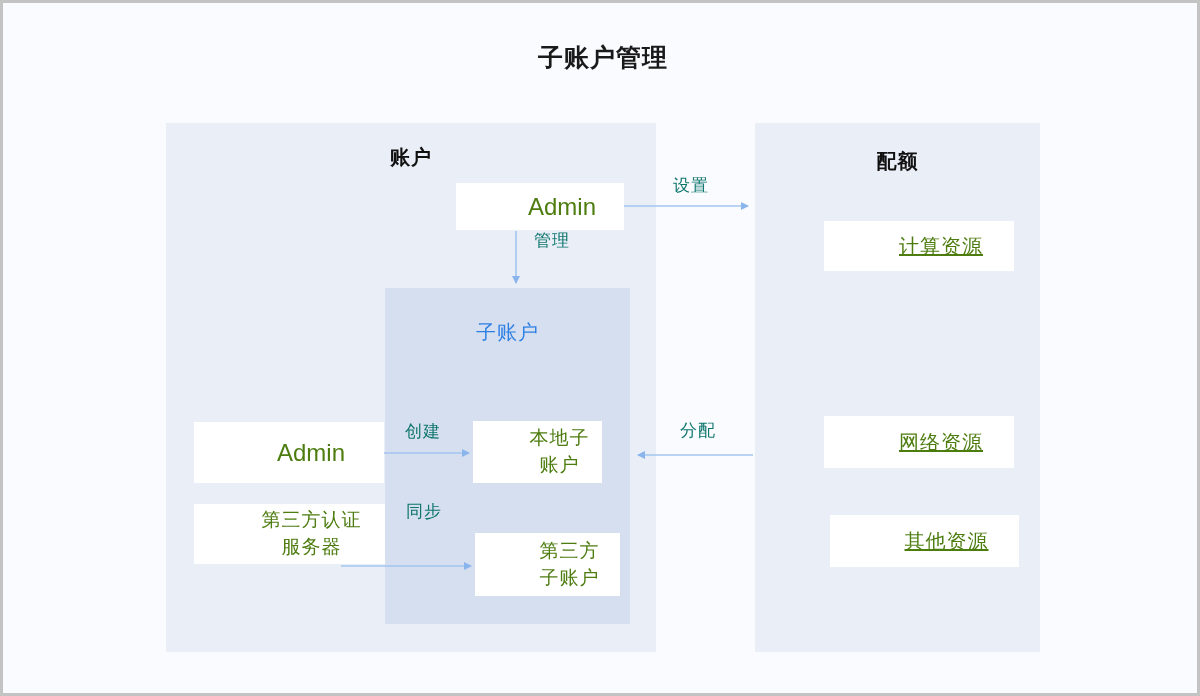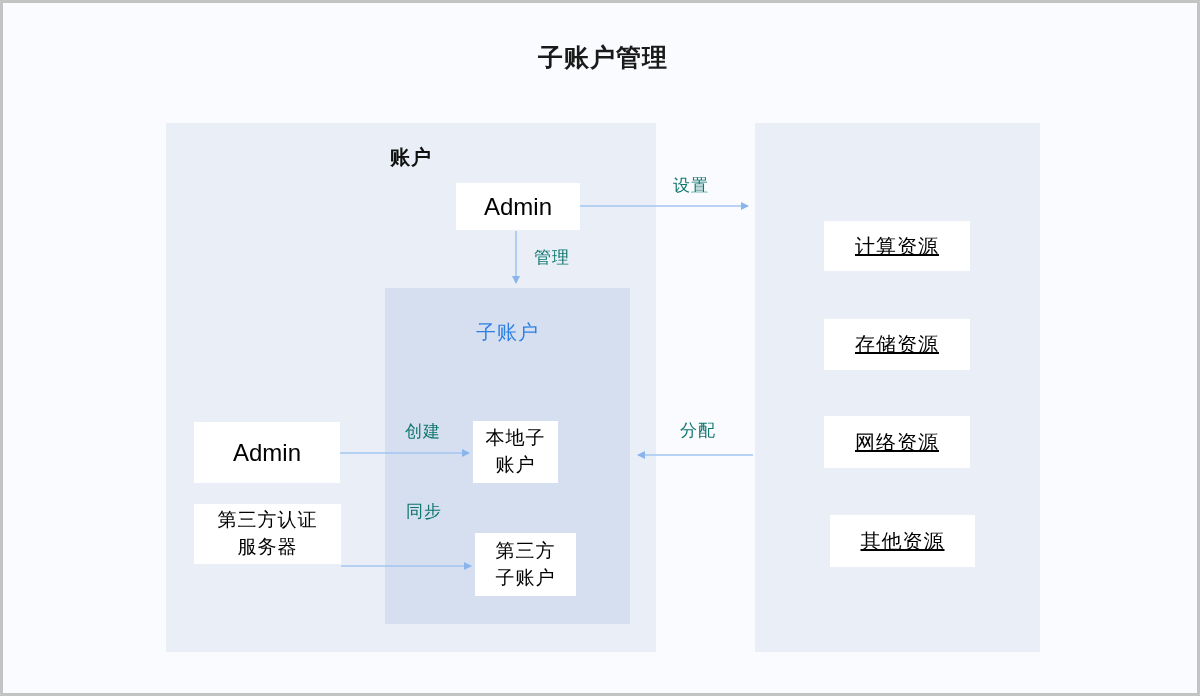--- a/index.html
+++ b/index.html
@@ -48,22 +48,23 @@
     font-weight: normal;
     color: #2e80e4;
   }
   .node {
     position: absolute;
     background: #ffffff;
     display: flex;
     flex-direction: column;
     align-items: center;
     justify-content: center;
-    color: #000000;
+    color: #4d7c0f;
     text-align: center;
+    padding-left: 44px;
   }
   .node .ln { display: block; }
   .node.en { font-size: 24px; }
   .node.cn1 { font-size: 20px; letter-spacing: 1px; text-decoration: underline; }
   .node.cn2 { font-size: 19px; line-height: 1.4; letter-spacing: 1px; }
   .edge-label {
     position: absolute;
     font-size: 17px;
     color: #0f766e;
     letter-spacing: 1px;
@@ -81,37 +82,38 @@
 
 <div class="canvas">
 
   <div class="title">子账户管理</div>
 
   <div class="panel" style="left:163px; top:120px; width:490px; height:529px;"></div>
   <div class="panel" style="left:752px; top:120px; width:285px; height:529px;"></div>
   <div class="panel-inner" style="left:382px; top:285px; width:245px; height:336px;"></div>
 
   <div class="panel-label" style="left:163px; top:141px; width:490px;">账户</div>
+  <div class="panel-label" style="left:752px; top:145px; width:285px;">配额</div>
   <div class="panel-label blue" style="left:382px; top:316px; width:245px;">子账户</div>
 
   <svg class="arrows" width="1200" height="696">
     <defs>
       <marker id="ah" markerWidth="9" markerHeight="8" refX="7" refY="4" orient="auto" markerUnits="userSpaceOnUse">
         <path d="M0,0 L8,4 L0,8 Z" fill="#8ab5ec"></path>
       </marker>
     </defs>
     <line x1="577" y1="203" x2="745" y2="203" stroke="#a2c6f0" stroke-width="1.6" marker-end="url(#ah)"></line>
     <line x1="513" y1="228" x2="513" y2="280" stroke="#a2c6f0" stroke-width="1.6" marker-end="url(#ah)"></line>
     <line x1="337" y1="450" x2="466" y2="450" stroke="#a2c6f0" stroke-width="1.6" marker-end="url(#ah)"></line>
     <line x1="338" y1="563" x2="468" y2="563" stroke="#a2c6f0" stroke-width="1.6" marker-end="url(#ah)"></line>
     <line x1="750" y1="452" x2="635" y2="452" stroke="#a2c6f0" stroke-width="1.6" marker-end="url(#ah)"></line>
   </svg>
 
   <div class="edge-label" style="left:670px; top:171px;">设置</div>
-  <div class="edge-label" style="left:531px; top:243px;">管理</div>
+  <div class="edge-label" style="left:531px; top:226px;">管理</div>
   <div class="edge-label" style="left:402px; top:417px;">创建</div>
   <div class="edge-label" style="left:403px; top:497px;">同步</div>
   <div class="edge-label" style="left:677px; top:416px;">分配</div>
 
   <div class="node en" style="left:453px; top:180px; width:124px; height:47px;">Admin</div>
 
   <div class="node en" style="left:191px; top:419px; width:146px; height:61px;">Admin</div>
 
   <div class="node cn2" style="left:191px; top:501px; width:147px; height:60px;">
     <span class="ln">第三方认证</span>
@@ -122,17 +124,16 @@
     <span class="ln">本地子</span>
     <span class="ln">账户</span>
   </div>
 
   <div class="node cn2" style="left:472px; top:530px; width:101px; height:63px;">
     <span class="ln">第三方</span>
     <span class="ln">子账户</span>
   </div>
 
   <div class="node cn1" style="left:821px; top:218px; width:146px; height:50px;">计算资源</div>
-  <div class="node cn1" style="left:821px; top:316px; width:146px; height:51px;">存储资源</div>
   <div class="node cn1" style="left:821px; top:413px; width:146px; height:52px;">网络资源</div>
   <div class="node cn1" style="left:827px; top:512px; width:145px; height:52px;">其他资源</div>
 
 </div>
 
 </body></html>

